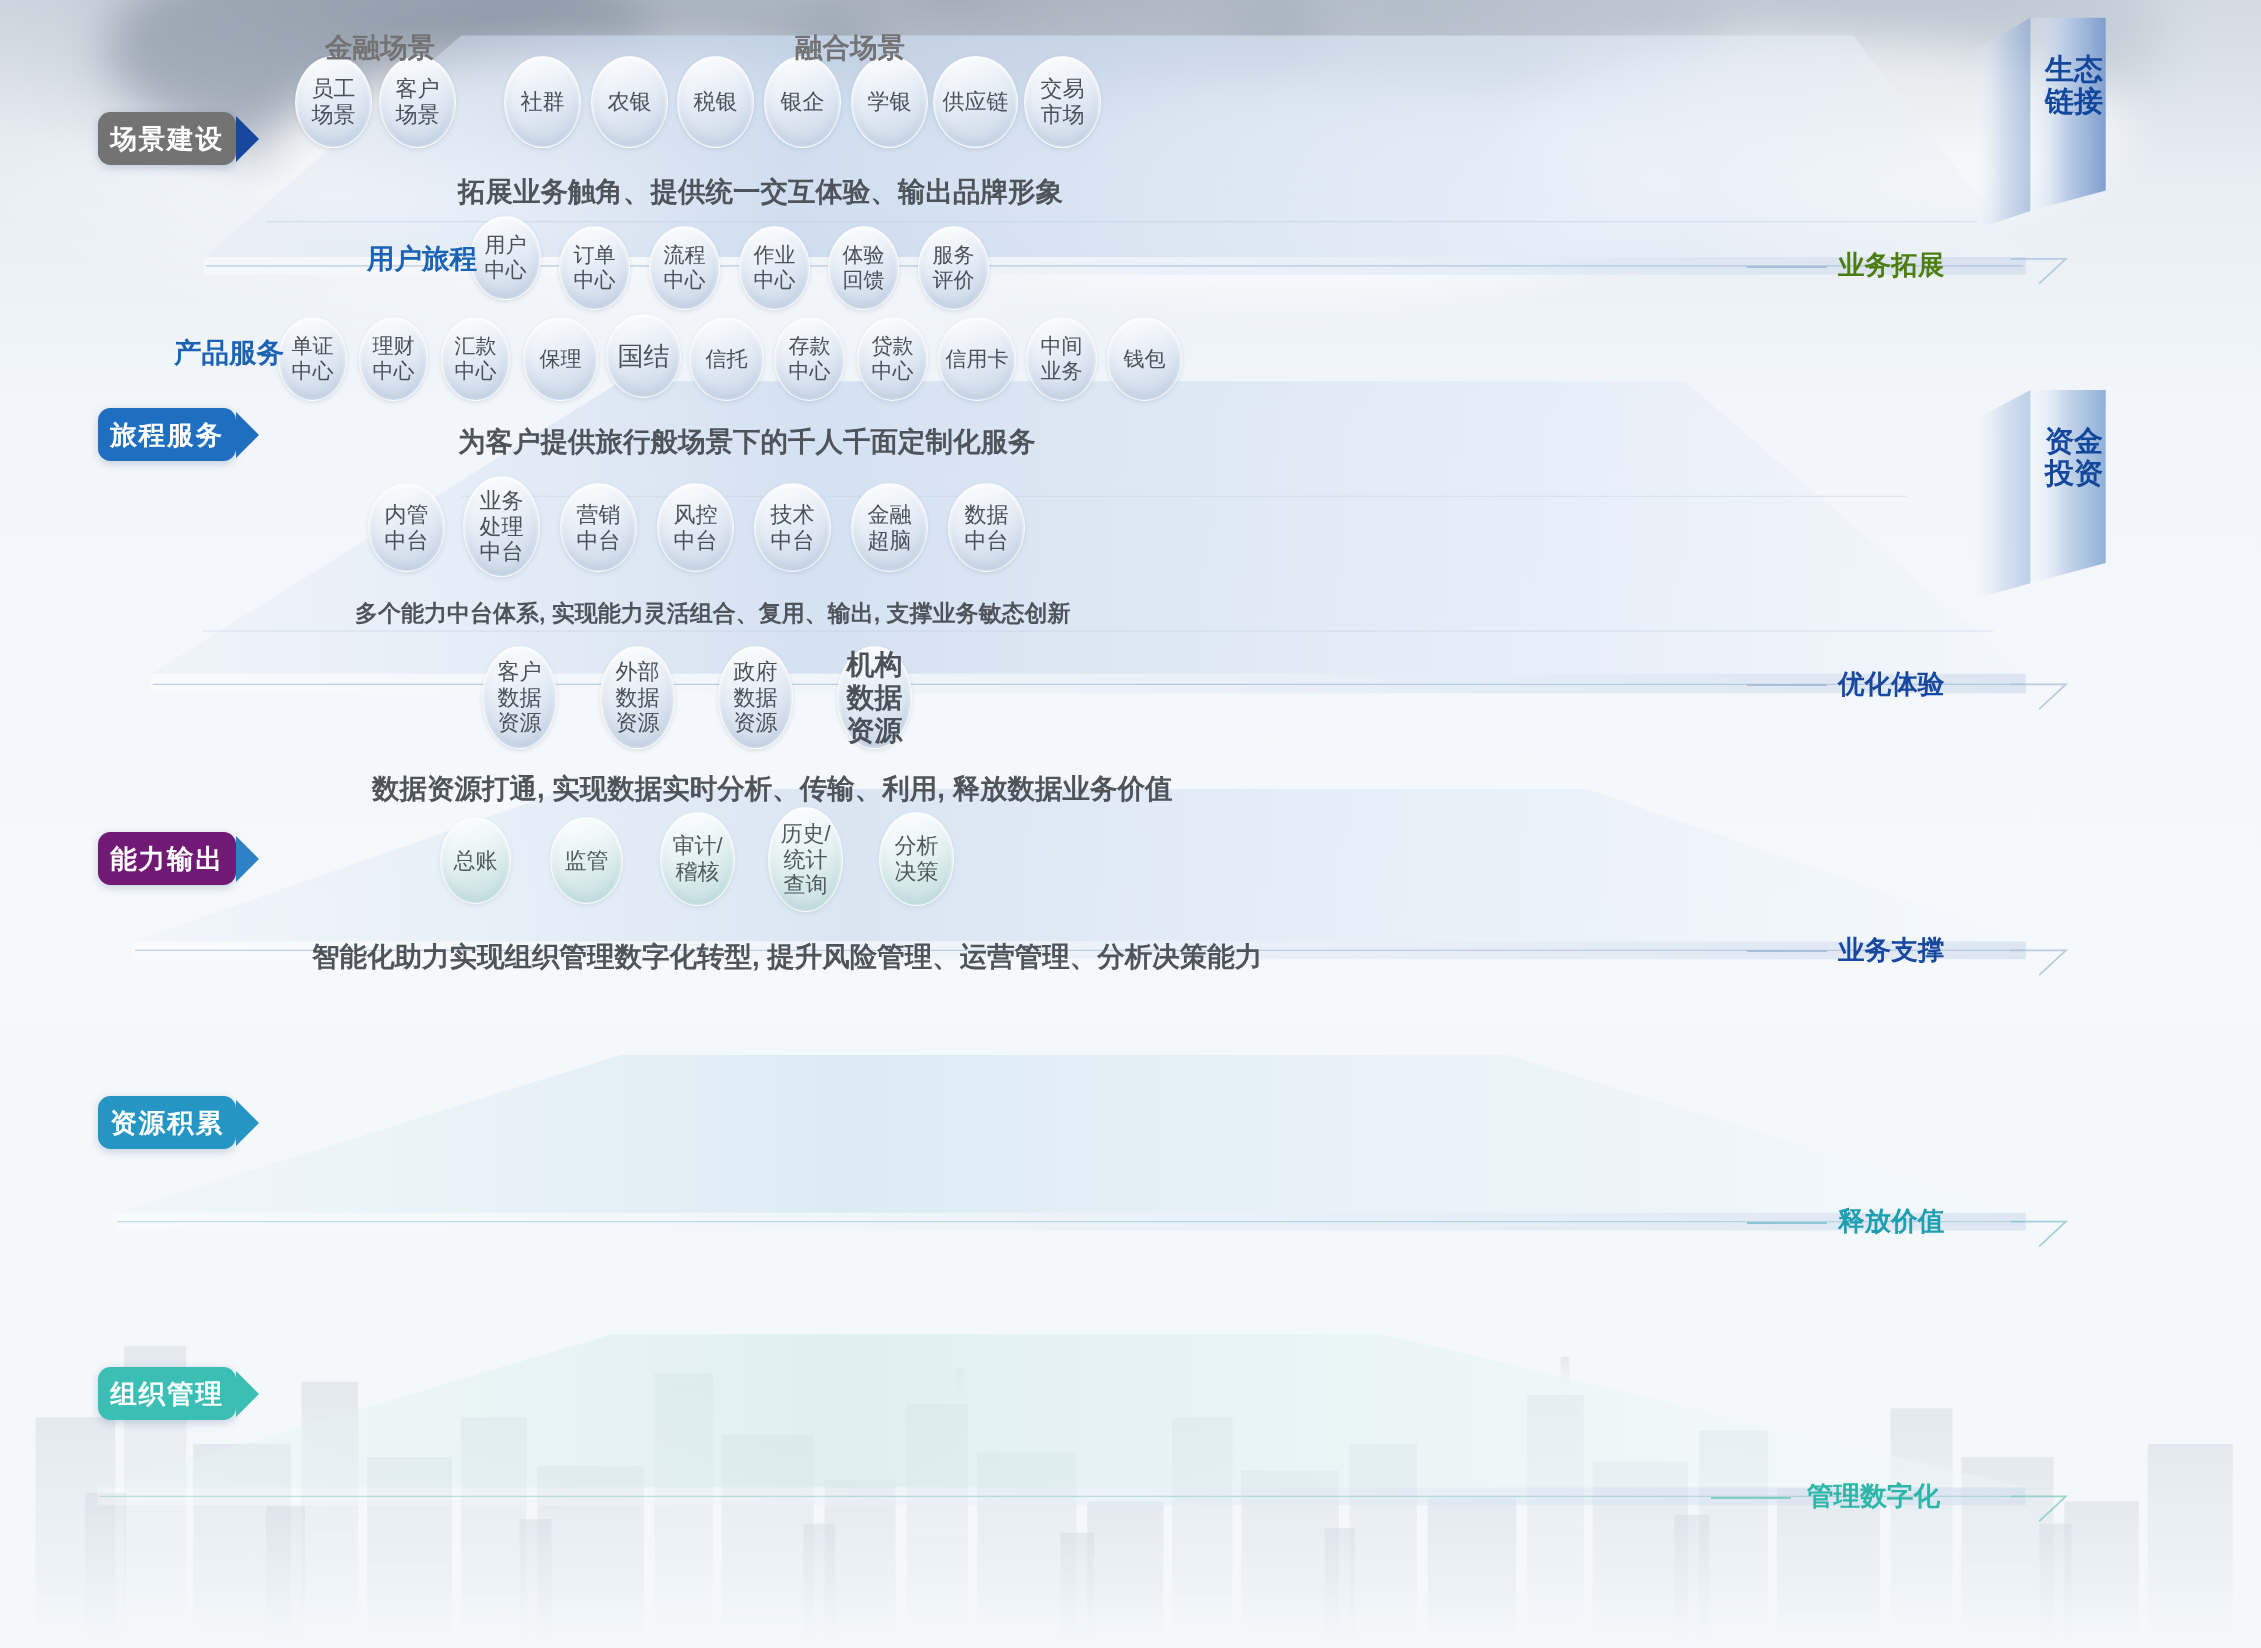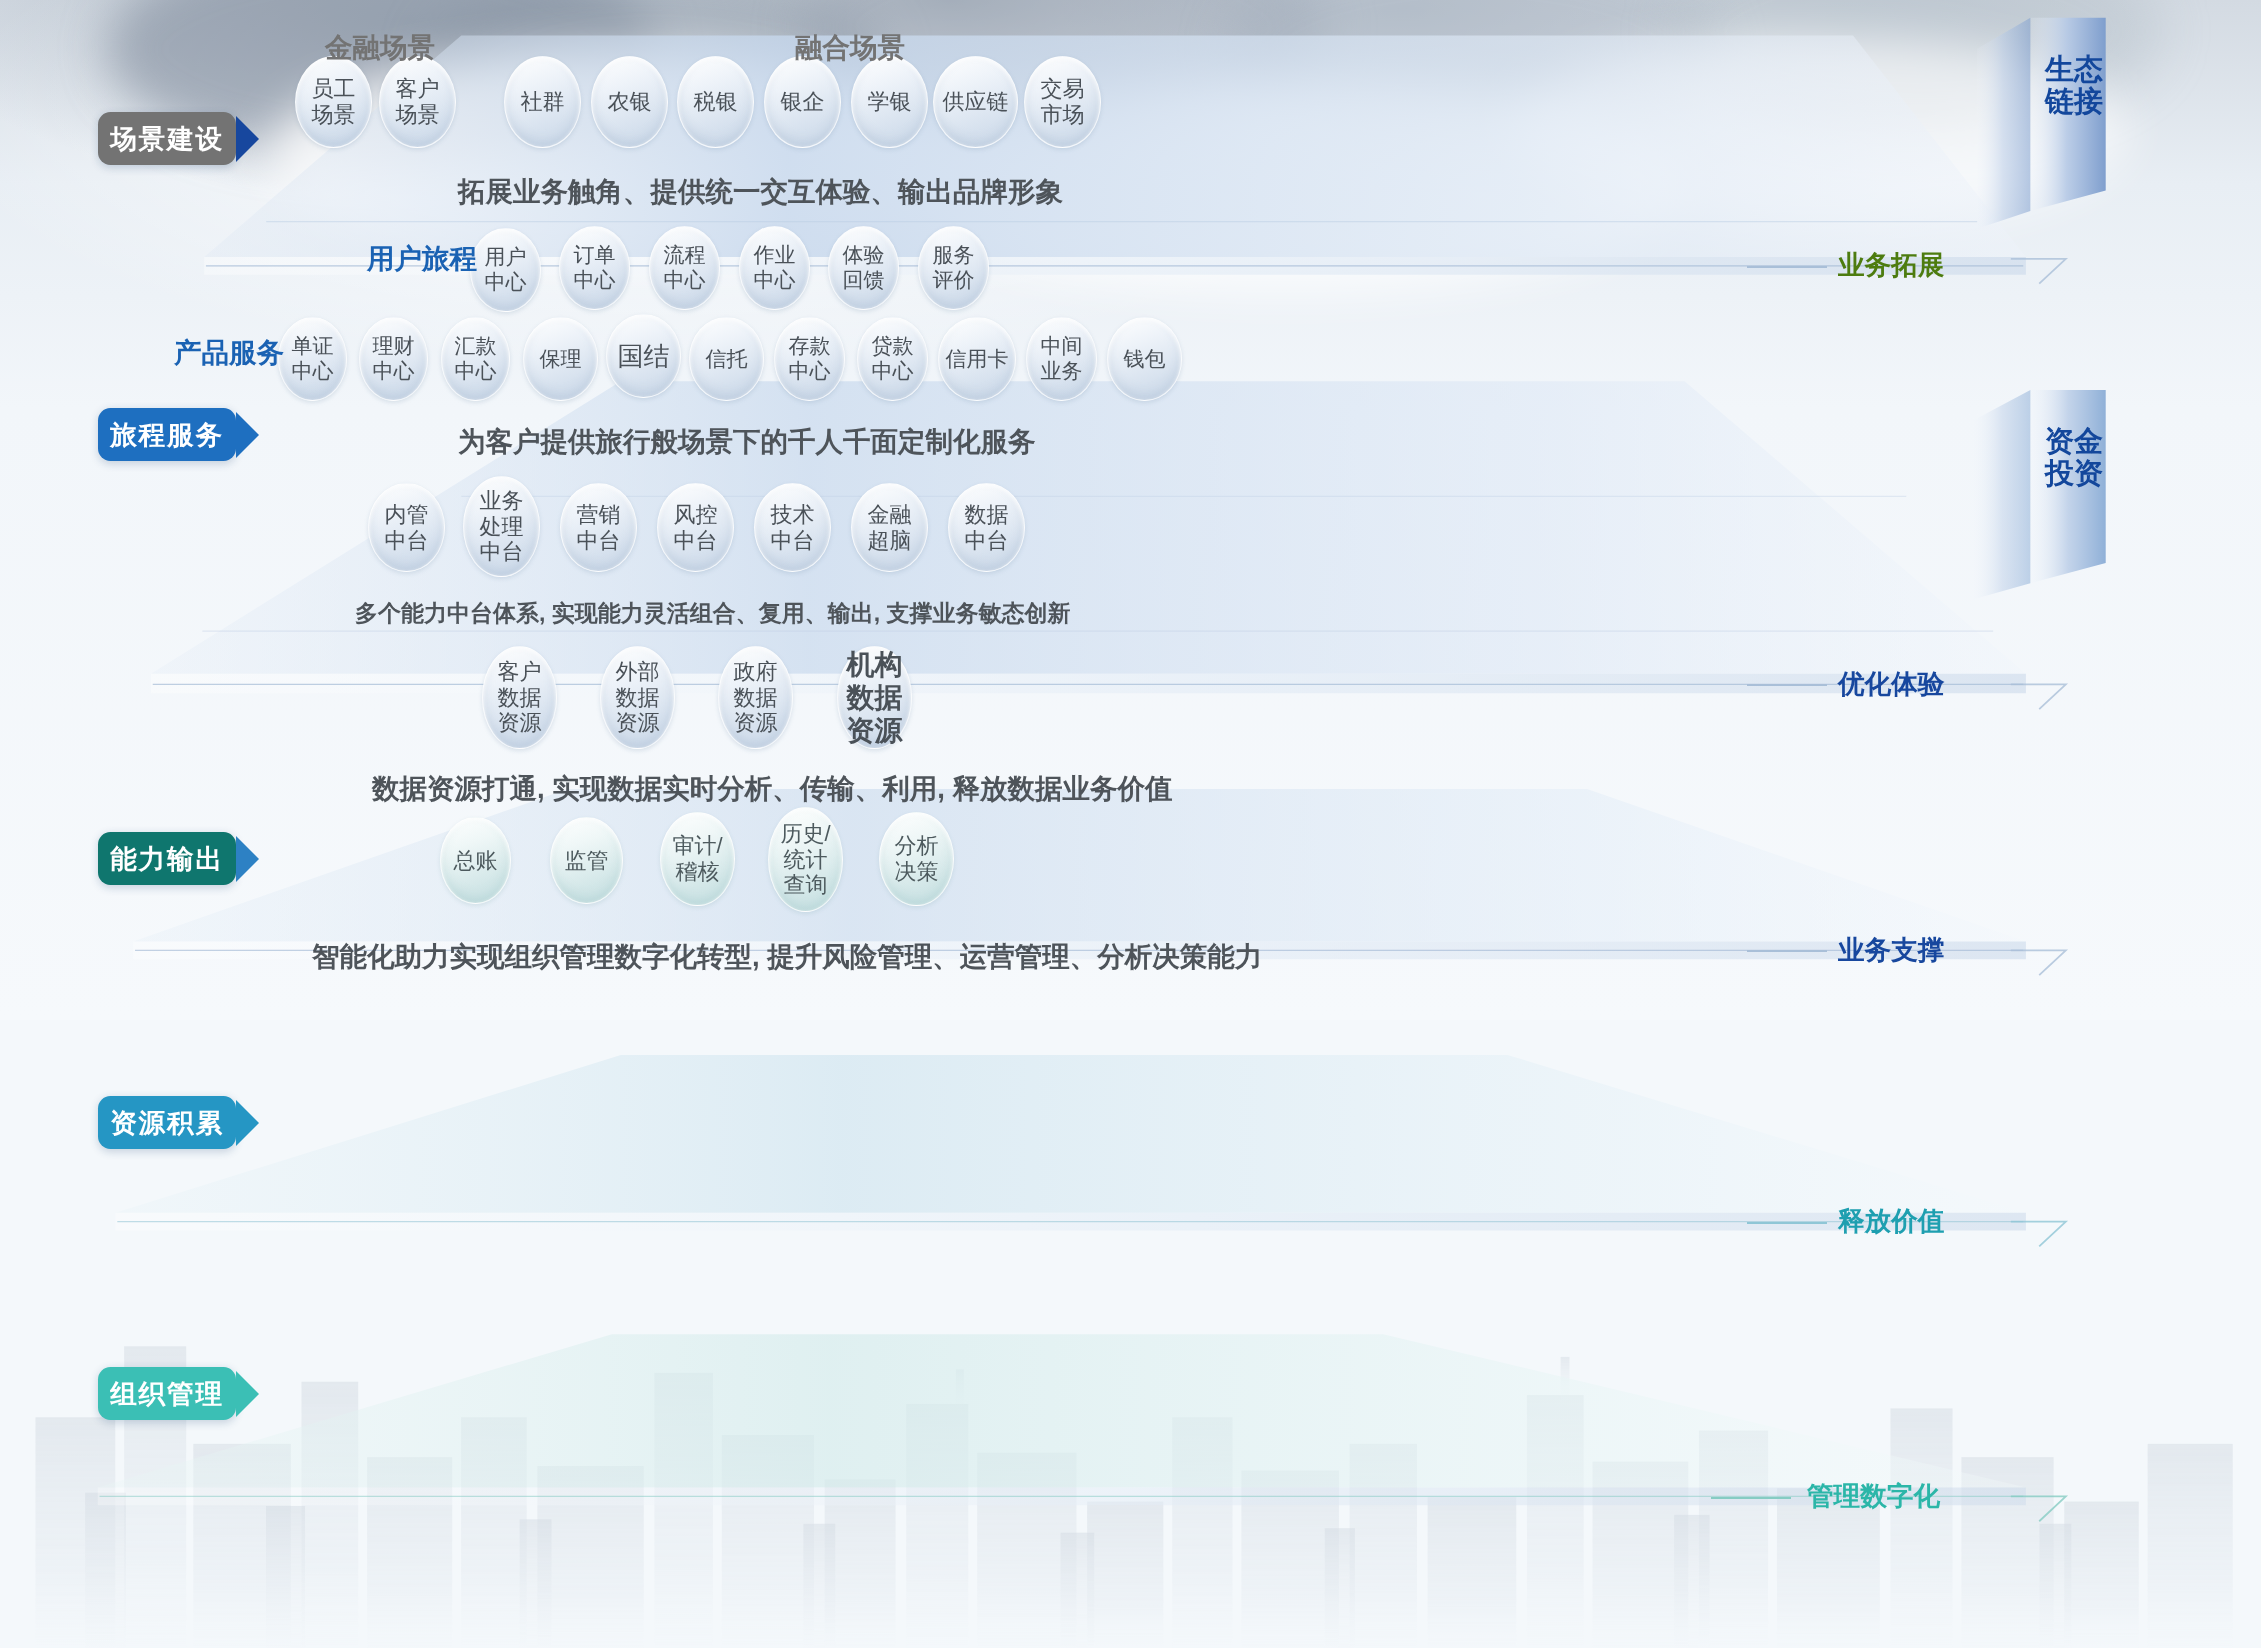--- a/index.html
+++ b/index.html
@@ -295,21 +295,21 @@
   </div>
 </div>
 
 <div class="pill" style="left:98px;top:408px;width:138px;height:53px;background:#1e6fc0;font-size:26.6px;">
   <span>旅程服务</span>
   <span class="arrow" style="border-left:23px solid #1e6fc0;"></span>
 </div>
 
 <div class="grouplabel" style="left:367px;top:241px;font-size:27.5px;">用户旅程</div>
 
-<div class="node" style="left:470px;top:228px;width:69px;height:82px;font-size:21px;">
+<div class="node" style="left:470px;top:216px;width:69px;height:82px;font-size:21px;">
   <span style="white-space:pre-line;">用户
 中心</span>
   </div>
 <div class="node" style="left:559px;top:226px;width:69px;height:82px;font-size:21px;">
   <span style="white-space:pre-line;">订单
 中心</span>
   </div>
 <div class="node" style="left:649px;top:226px;width:69px;height:82px;font-size:21px;">
   <span style="white-space:pre-line;">流程
 中心</span>
@@ -374,21 +374,21 @@
 <div class="edgerule" style="left:1747px;top:684px;width:80px;background:#a9bfd8;"></div>
 <div class="edgetag" style="left:1838px;top:666px;font-size:26.6px;color:#17479e;">优化体验</div>
 
 <div class="banner" style="left:2030px;top:390px;width:98px;height:195px;">
   <div class="txt" style="left:7px;top:35px;width:74px;font-size:29px;">
     <div>资金</div>
     <div>投资</div>
   </div>
 </div>
 
-<div class="pill" style="left:98px;top:832px;width:138px;height:53px;background:#0f766e;font-size:26.6px;">
+<div class="pill" style="left:98px;top:832px;width:138px;height:53px;background:#701a75;font-size:26.6px;">
   <span>能力输出</span>
   <span class="arrow" style="border-left:23px solid #2d81c4;"></span>
 </div>
 
 <div class="node" style="left:368px;top:483px;width:75px;height:87px;font-size:22px;">
   <span style="white-space:pre-line;">内管
 中台</span>
   </div>
 <div class="node" style="left:463px;top:476px;width:75px;height:99px;font-size:22px;">
   <span style="white-space:pre-line;">业务

